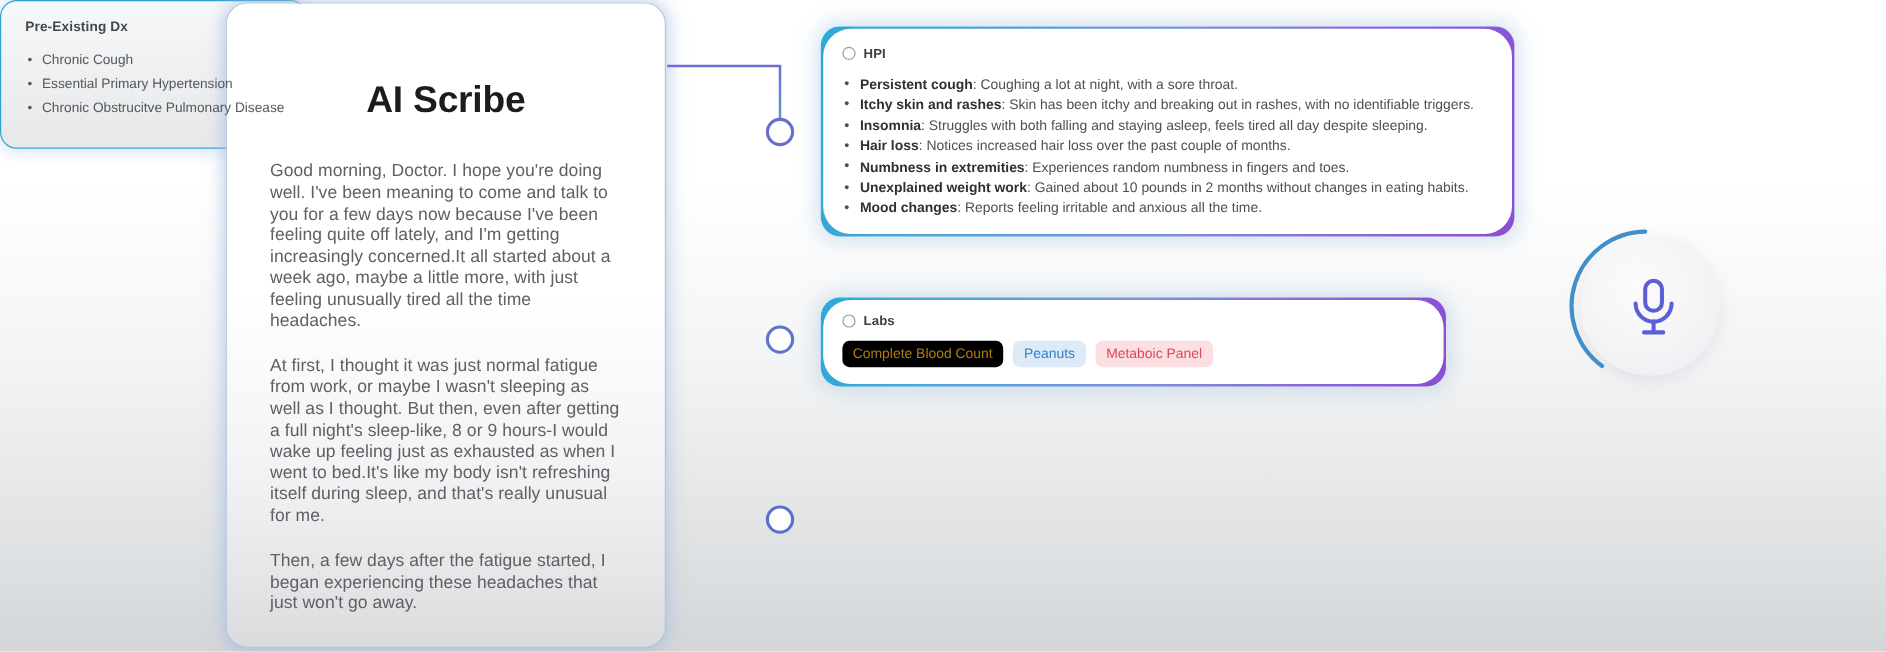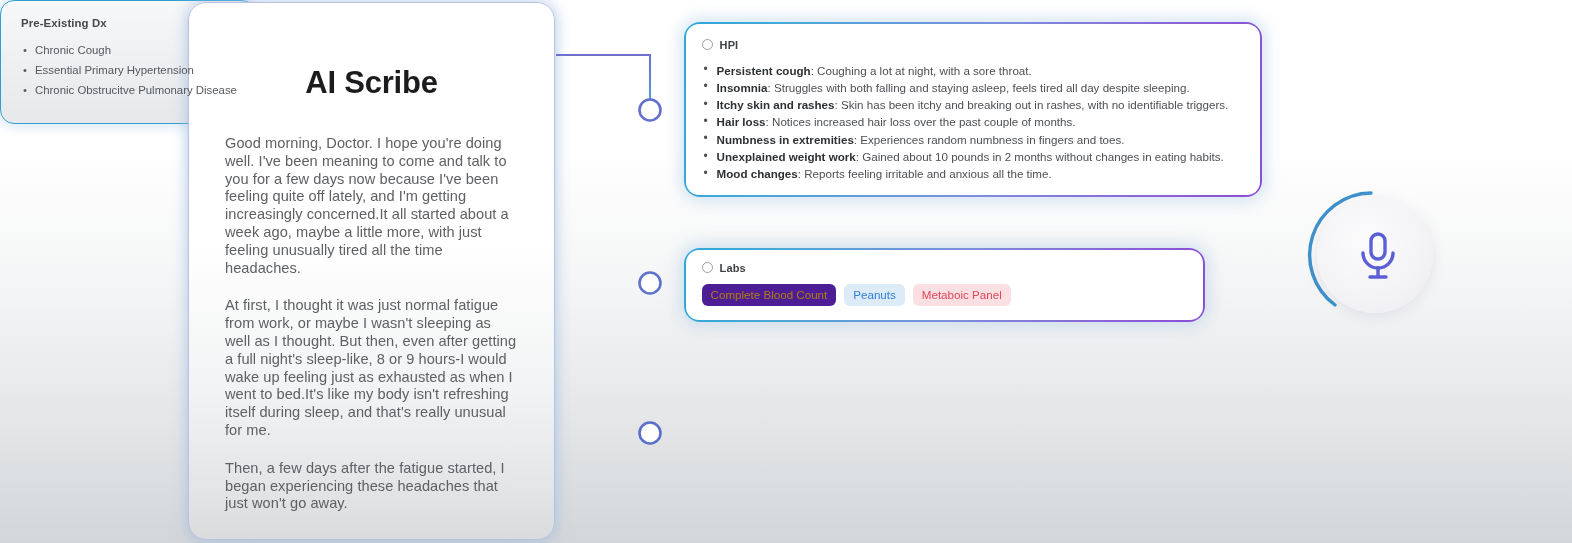--- a/index.html
+++ b/index.html
@@ -32,21 +32,21 @@
   .connector{position:absolute;left:540px;top:0px;width:140px;height:470px;pointer-events:none;}
 
   
   .panel{position:absolute;box-sizing:border-box;background:#ffffff;border-radius:16px;}
   .panel-grad{
     padding:1.6px;
     background:linear-gradient(100deg,#2ea8d8 0%,#49a8d6 18%,#7d8fdc 52%,#8b5fd6 85%,#8a4ed4 100%);
     box-shadow:0 0 16px 4px rgba(150,190,225,.40);
   }
   .panel-grad > .panel-inner{
-    background:#ffffff;border-radius:13px;width:100%;height:100%;box-sizing:border-box;
+    background:#ffffff;border-radius:23px;width:100%;height:100%;box-sizing:border-box;
   }
 
   #hpi-panel{left:684px;top:22px;width:578px;height:175px;}
   #labs-panel{left:684px;top:248px;width:521px;height:74px;}
 
   #dx-panel{
     left:684px;top:373px;width:254px;height:122px;
     border:1.6px solid #2e9fd0;border-radius:14px;
     background:linear-gradient(180deg,#f7f8f9 0%,#eceeef 60%,#e6e8ea 100%);
     box-shadow:0 0 12px 3px rgba(150,190,225,.35);
@@ -66,21 +66,21 @@
   .hpi-list li::before{
     content:"•";position:absolute;left:2px;top:-0.5px;color:#4c4f53;font-size:12px;
   }
   .hpi-list b{font-weight:700;color:#2e3134;}
 
   .labs-inner{padding:12px 14px 10px 16px;}
   .chips{display:flex;align-items:center;gap:8px;margin-top:10px;}
   .chip{
     font-size:11.6px;padding:4px 9px;border-radius:6px;white-space:nowrap;line-height:14px;
   }
-  .chip-cbc{background:#4c1d95;color:#b07d12;}
+  .chip-cbc{background:#000000;color:#b07d12;}
   .chip-peanuts{background:#ddeaf7;color:#2f7fd0;}
   .chip-metabolic{background:#fbdfe2;color:#e0465c;}
   .chip-lipid{
     background:#fbe6e8;color:#4a4d50;display:flex;align-items:center;gap:6px;padding:4px 10px;
   }
   .chip-lipid .dash{color:#8d9094;}
   .chip-lipid .caret{font-size:10px;color:#6d7175;}
   .chip-lipid .select-lab{color:#e0465c;}
 
   .dx-inner{padding:16px 14px 10px 20px;}
@@ -132,22 +132,22 @@
   </svg>
 
   <div class="panel panel-grad" id="hpi-panel">
     <div class="panel-inner hpi-inner">
       <div class="panel-head">
         <span class="radio-ring"></span>
         <span class="panel-head-label">HPI</span>
       </div>
       <ul class="hpi-list">
         <li><b>Persistent cough</b><span>: Coughing a lot at night, with a sore throat.</span></li>
+        <li><b>Itchy skin and rashes</b><span>: Skin has been itchy and breaking out in rashes, with no identifiable triggers.</span></li>
         <li><b>Insomnia</b><span>: Struggles with both falling and staying asleep, feels tired all day despite sleeping.</span></li>
-        <li><b>Itchy skin and rashes</b><span>: Skin has been itchy and breaking out in rashes, with no identifiable triggers.</span></li>
         <li><b>Hair loss</b><span>: Notices increased hair loss over the past couple of months.</span></li>
         <li><b>Numbness in extremities</b><span>: Experiences random numbness in fingers and toes.</span></li>
         <li><b>Unexplained weight work</b><span>: Gained about 10 pounds in 2 months without changes in eating habits.</span></li>
         <li><b>Mood changes</b><span>: Reports feeling irritable and anxious all the time.</span></li>
       </ul>
     </div>
   </div>
 
   <div class="panel panel-grad" id="labs-panel">
     <div class="panel-inner labs-inner">

